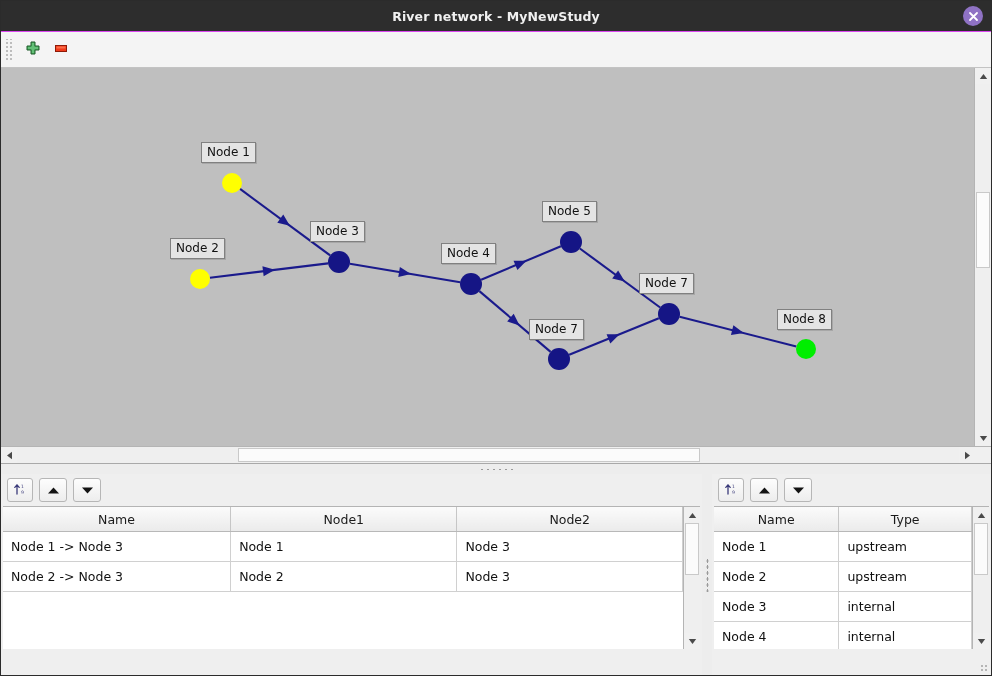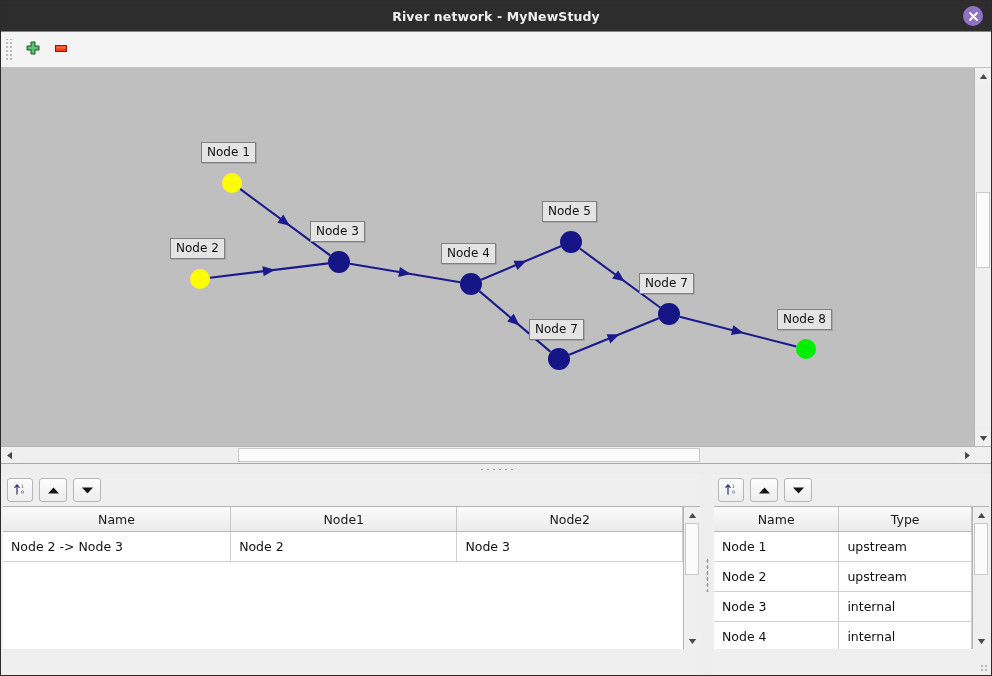--- a/index.html
+++ b/index.html
@@ -460,20 +460,25 @@
               </colgroup>
             <thead>
                 <tr id="branches-head">
                   <th>Name</th>
                   <th>Node1</th>
                   <th>Node2</th>
                 </tr>
               </thead>
             <tbody id="branches-body">
                 <tr>
+                  <td>Node 1 -&gt; Node 3</td>
+                  <td>Node 1</td>
+                  <td>Node 3</td>
+                </tr>
+                <tr>
                   <td>Node 2 -&gt; Node 3</td>
                   <td>Node 2</td>
                   <td>Node 3</td>
                 </tr>
               </tbody>
           </table>
         </div>
         <div class="vscroll">
           <div class="sb-arrow">
             <svg width="9" height="7" viewBox="0 0 9 7">

